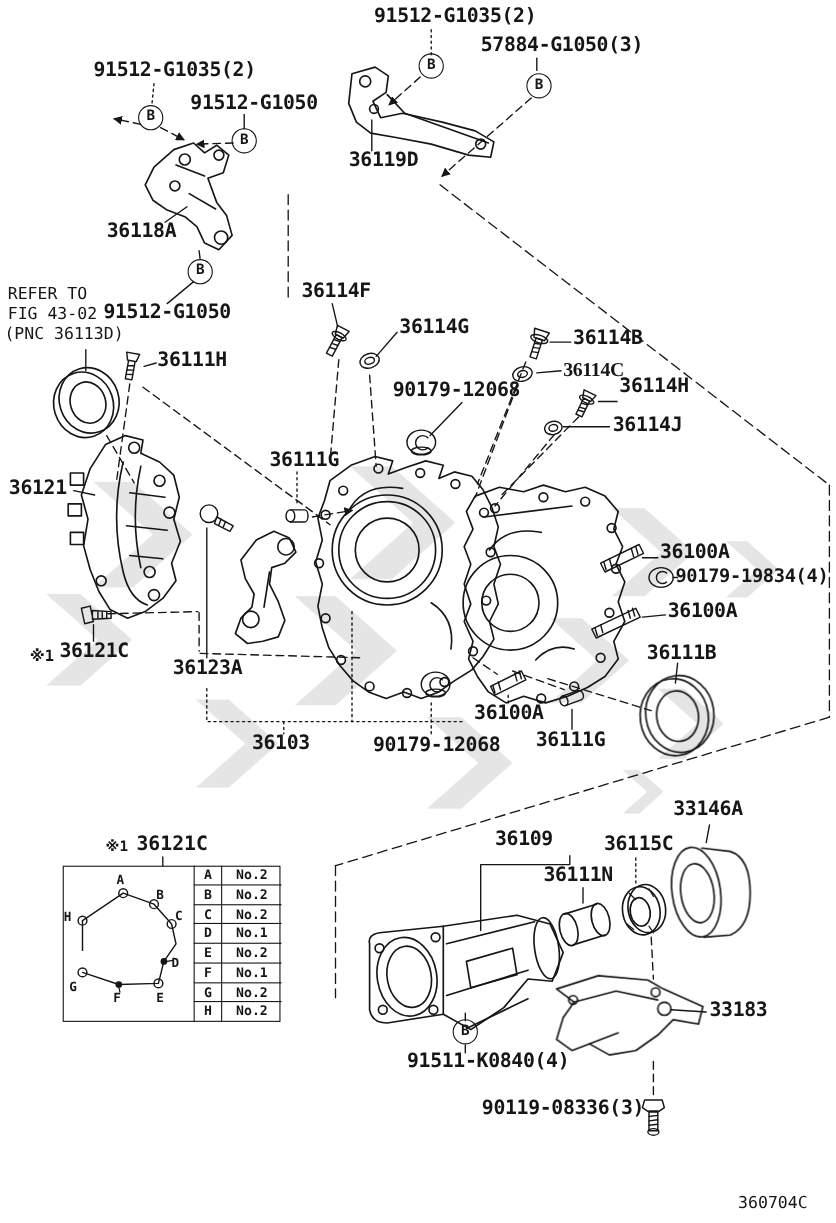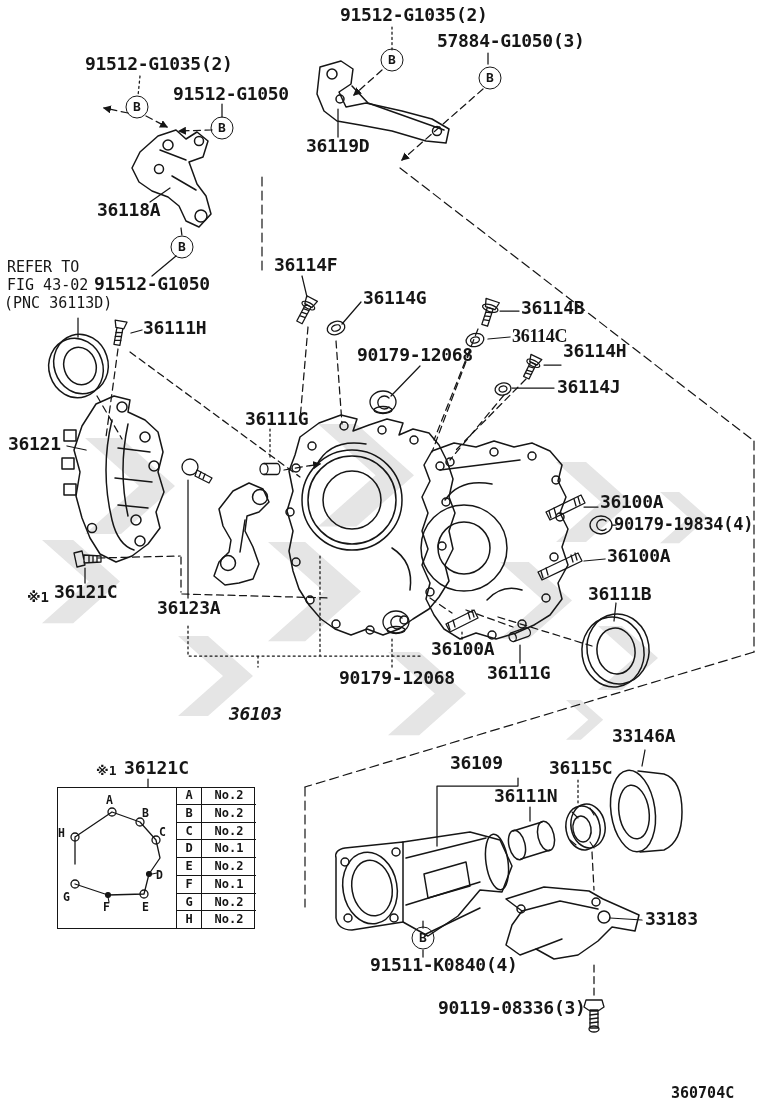--- a/index.html
+++ b/index.html
@@ -27,21 +27,21 @@
     position:absolute;left:176px;top:787px;width:80px;height:142px;box-sizing:border-box;
     display:grid;grid-template-columns:25px 1fr;grid-auto-rows:17.75px;
   }
   .inset-table .cell{
     border-left:1.2px solid var(--ink); border-bottom:1.2px solid var(--ink);
     font-size:12px;font-weight:700;text-align:center;line-height:16.5px;box-sizing:border-box;
     overflow:hidden;
   }
   .inset-table .cell.last{border-bottom:none;}
   .pt{position:absolute;font-size:11.5px;font-weight:700;}
-  .footer{position:absolute;font-weight:700;font-size:15px;letter-spacing:0;}
+  .footer{position:absolute;font-weight:400;font-size:15px;letter-spacing:0;}
   .inset-title{position:absolute;font-weight:700;font-size:18px;}
 </style>
 </head>
 <body>
 
 <div class="stage">
 
   <svg class="art" width="760" height="1112" viewBox="0 0 760 1112">
     <defs>
       <marker id="arw" viewBox="0 0 10 10" refX="8.5" refY="5" markerWidth="6.5" markerHeight="6.5" orient="auto">
@@ -424,35 +424,35 @@
       <span class="pt" style="left: 63px; top: 890px; position: absolute;">G</span>
       <span class="pt" style="left: 58px; top: 826px; position: absolute;">H</span>
     </div>
 
   <div id="labels">
       <div class="lbl" style="left: 340px; top: 6px;">91512-G1035(2)</div>
       <div class="lbl" style="left: 437px; top: 32px;">57884-G1050(3)</div>
       <div class="lbl" style="left: 85px; top: 55px;">91512-G1035(2)</div>
       <div class="lbl" style="left: 173px; top: 85px;">91512-G1050</div>
       <div class="lbl" style="left: 97px; top: 201px;">36118A</div>
-      <div class="lbl" style="left: 306px; top: 137px;">36119D</div>
+      <div class="lbl" style="left: 317px; top: 137px;">36119D</div>
       <div class="lbl" style="left: 94px; top: 275px;">91512-G1050</div>
       <div class="lbl" style="left: 143px; top: 319px;">36111H</div>
       <div class="lbl" style="left: 8px; top: 435px;">36121</div>
       <div class="lbl" style="left: 274px; top: 256px;">36114F</div>
       <div class="lbl" style="left: 363px; top: 289px;">36114G</div>
       <div class="lbl" style="left: 357px; top: 346px;">90179-12068</div>
       <div class="lbl" style="left: 521px; top: 299px;">36114B</div>
       <div class="lbl" style="left: 512px; top: 327px; font-family: Liberation Serif, serif;">36114C</div>
       <div class="lbl" style="left: 563px; top: 342px;">36114H</div>
       <div class="lbl" style="left: 557px; top: 378px;">36114J</div>
       <div class="lbl" style="left: 245px; top: 410px;">36111G</div>
       <div class="lbl" style="left: 54px; top: 583px;">36121C</div>
       <div class="lbl" style="left: 157px; top: 599px;">36123A</div>
-      <div class="lbl" style="left: 229px; top: 705px; font-style: italic;">36103</div>
+      <div class="lbl" style="left: 229px; top: 667px;">36103</div>
       <div class="lbl" style="left: 339px; top: 669px;">90179-12068</div>
       <div class="lbl" style="left: 431px; top: 640px;">36100A</div>
       <div class="lbl" style="left: 487px; top: 664px;">36111G</div>
       <div class="lbl" style="left: 600px; top: 493px;">36100A</div>
       <div class="lbl" style="left: 614px; top: 516px; font-size: 17px;">90179-19834(4)</div>
       <div class="lbl" style="left: 607px; top: 547px;">36100A</div>
       <div class="lbl" style="left: 588px; top: 585px;">36111B</div>
       <div class="lbl" style="left: 612px; top: 727px; text-align: right;">33146A</div>
       <div class="lbl" style="left: 450px; top: 754px;">36109</div>
       <div class="lbl" style="left: 549px; top: 759px;">36115C</div>

